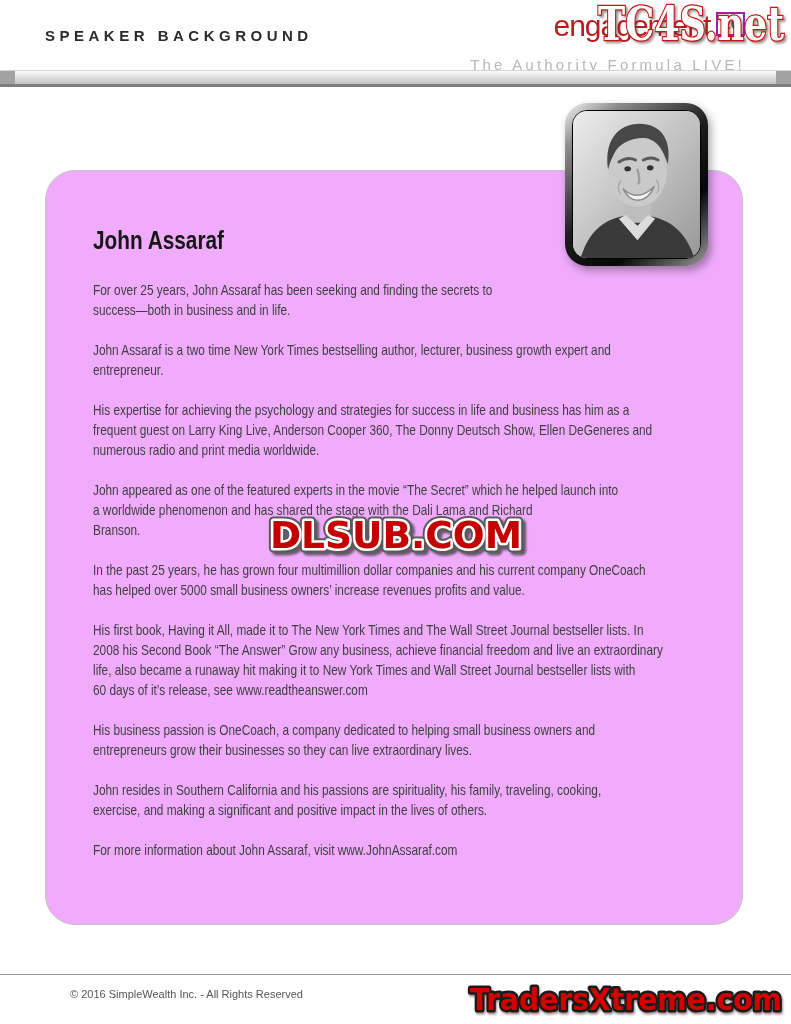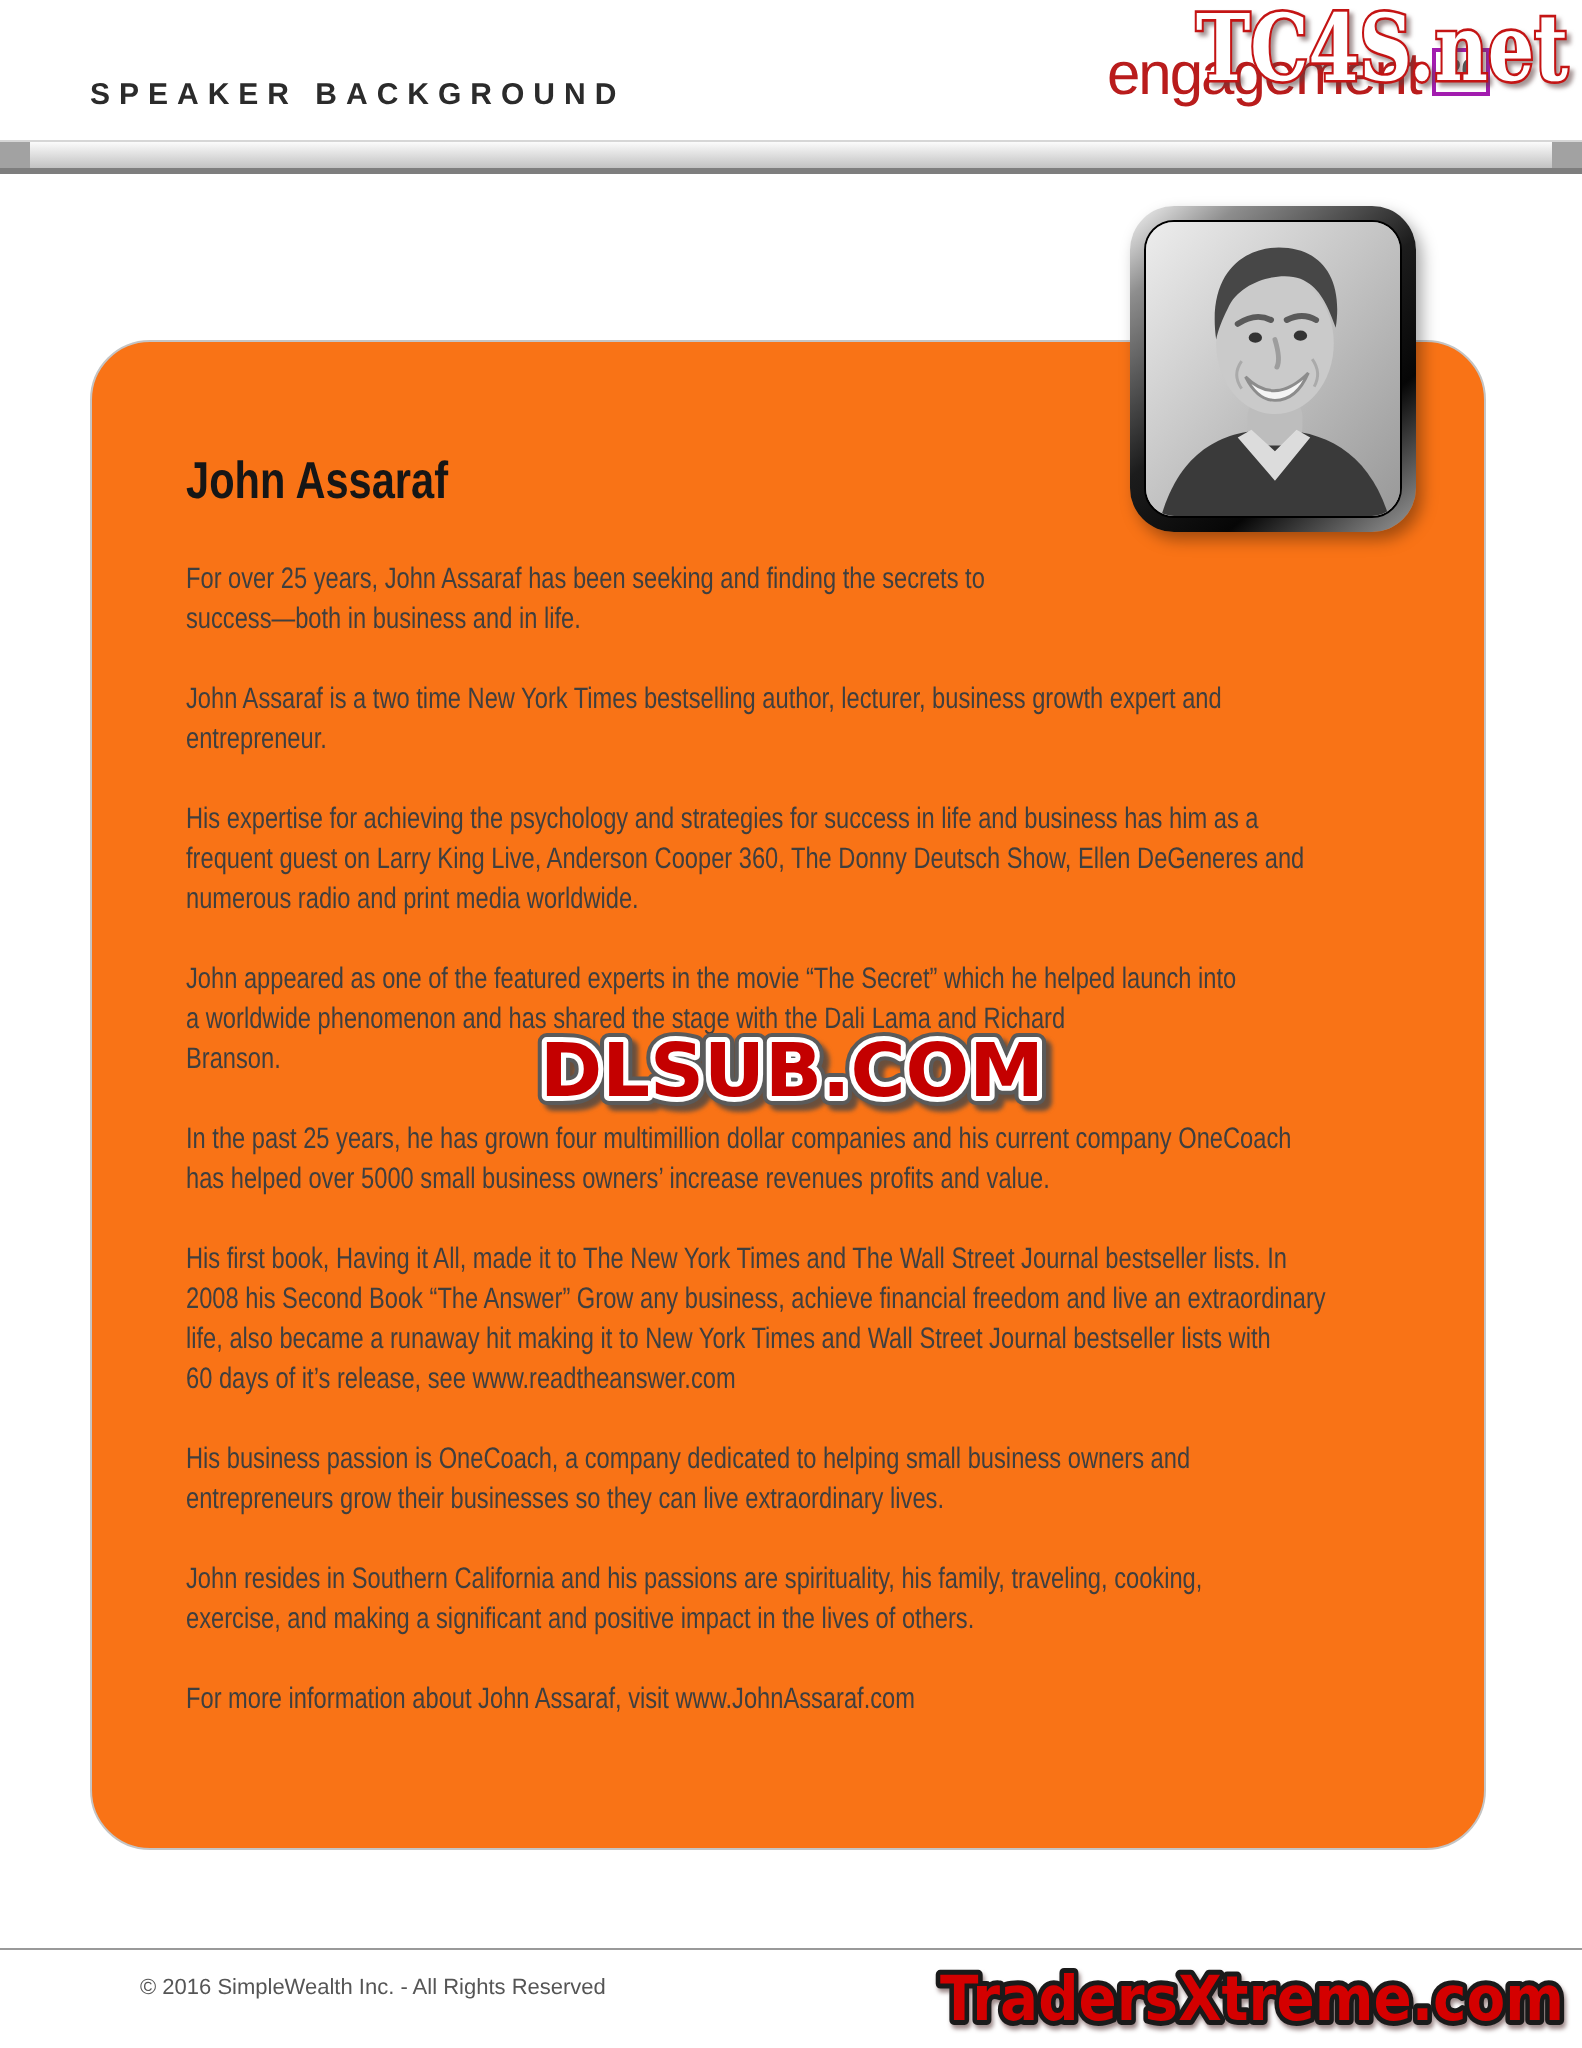--- a/index.html
+++ b/index.html
@@ -3,21 +3,21 @@
 <meta charset="utf-8">
 <style>
   html,body{margin:0;padding:0;}
   body{
     width:791px;height:1024px;position:relative;overflow:hidden;
     background:#ffffff;
     font-family:"Liberation Sans", sans-serif;
     -webkit-font-smoothing:antialiased;
   }
   
-  .page-header{position:absolute;top:12px;left:0;width:791px;height:70px;background:#fff;}
+  .page-header{position:absolute;top:0;left:0;width:791px;height:70px;background:#fff;}
   .speaker-title{
     position:absolute;left:45px;top:27px;
     font-size:15px;font-weight:700;letter-spacing:4.5px;color:#2b2b2b;
   }
   .logo-block{position:absolute;right:46px;top:10px;text-align:right;width:280px;}
   .logo-row{display:flex;justify-content:flex-end;align-items:flex-start;gap:6px;}
   .logo-text{
     font-size:30px;font-weight:400;color:#b91c1c;letter-spacing:-1px;line-height:32px;
   }
   .logo-badge{
@@ -46,21 +46,21 @@
     z-index:6;
   }
   .photo-inner{
     width:100%;height:100%;border-radius:15px;overflow:hidden;background:#b5b5b5;
     border:1px solid #000;box-sizing:border-box;
   }
   .photo-inner svg{display:block;width:100%;height:100%;}
   
   .bio-card{
     position:absolute;left:45px;top:170px;width:698px;height:755px;
-    border:1px solid #c4c4c4;border-radius:30px;background:#f97316;z-index:1;box-sizing:border-box;
+    border:1px solid #c4c4c4;border-radius:30px;background:#f0abfc;z-index:1;box-sizing:border-box;
   }
   .card-inner{padding:55px 0 0 47px;}
   .bio{transform:scaleX(0.80);transform-origin:0 0;}
   .speaker-name{
     font-size:26px;line-height:28px;font-weight:700;color:#161616;margin:0 0 26px 0;
   }
   .bio p{
     margin:0 0 20px 0;font-size:14.8px;line-height:20px;color:#3f3f3f;
     white-space:pre;
   }

